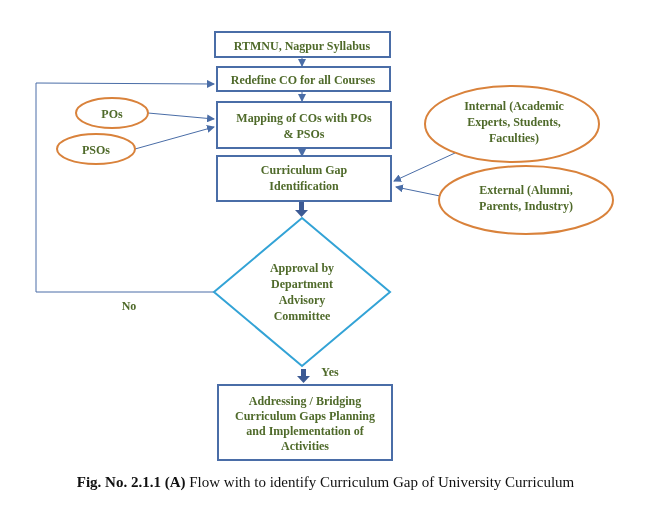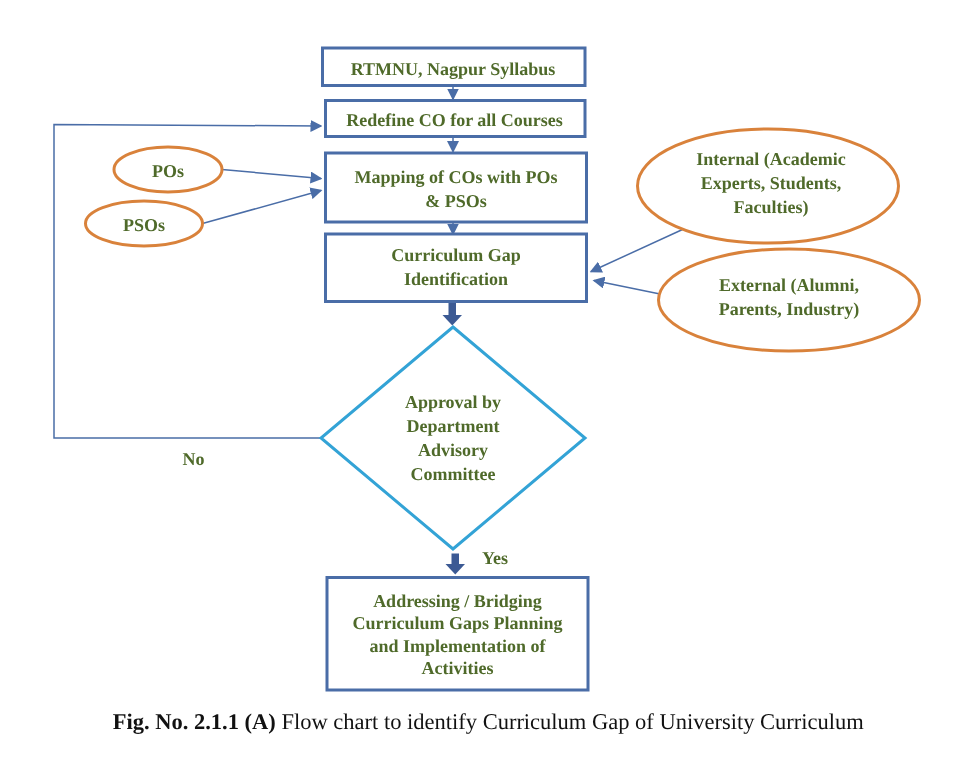--- a/index.html
+++ b/index.html
@@ -60,13 +60,13 @@
   <text class="node-text" text-anchor="middle"><tspan x="305" y="404.5">Addressing / Bridging</tspan><tspan x="305" y="419.5">Curriculum Gaps Planning</tspan><tspan x="305" y="434.5">and Implementation of</tspan><tspan x="305" y="449.5">Activities</tspan></text>
   <text class="node-text" text-anchor="middle"><tspan x="112" y="118">POs</tspan></text>
   <text class="node-text" text-anchor="middle"><tspan x="96" y="154">PSOs</tspan></text>
   <text class="node-text" text-anchor="middle"><tspan x="514" y="110">Internal (Academic</tspan><tspan x="514" y="126">Experts, Students,</tspan><tspan x="514" y="142">Faculties)</tspan></text>
   <text class="node-text" text-anchor="middle"><tspan x="526" y="194">External (Alumni,</tspan><tspan x="526" y="210">Parents, Industry)</tspan></text>
 
   <text class="node-text" x="129" y="310" text-anchor="middle">No</text>
   <text class="node-text" x="330" y="376" text-anchor="middle">Yes</text>
 </svg>
 
-<div class="caption"><b>Fig. No. 2.1.1 (A)</b><span> Flow chart to identify Curriculum Gap of University Curriculum</span></div>
+<div class="caption"><b>Fig. No. 2.1.1 (A)</b><span> Flow with to identify Curriculum Gap of University Curriculum</span></div>
 
 </body></html>

